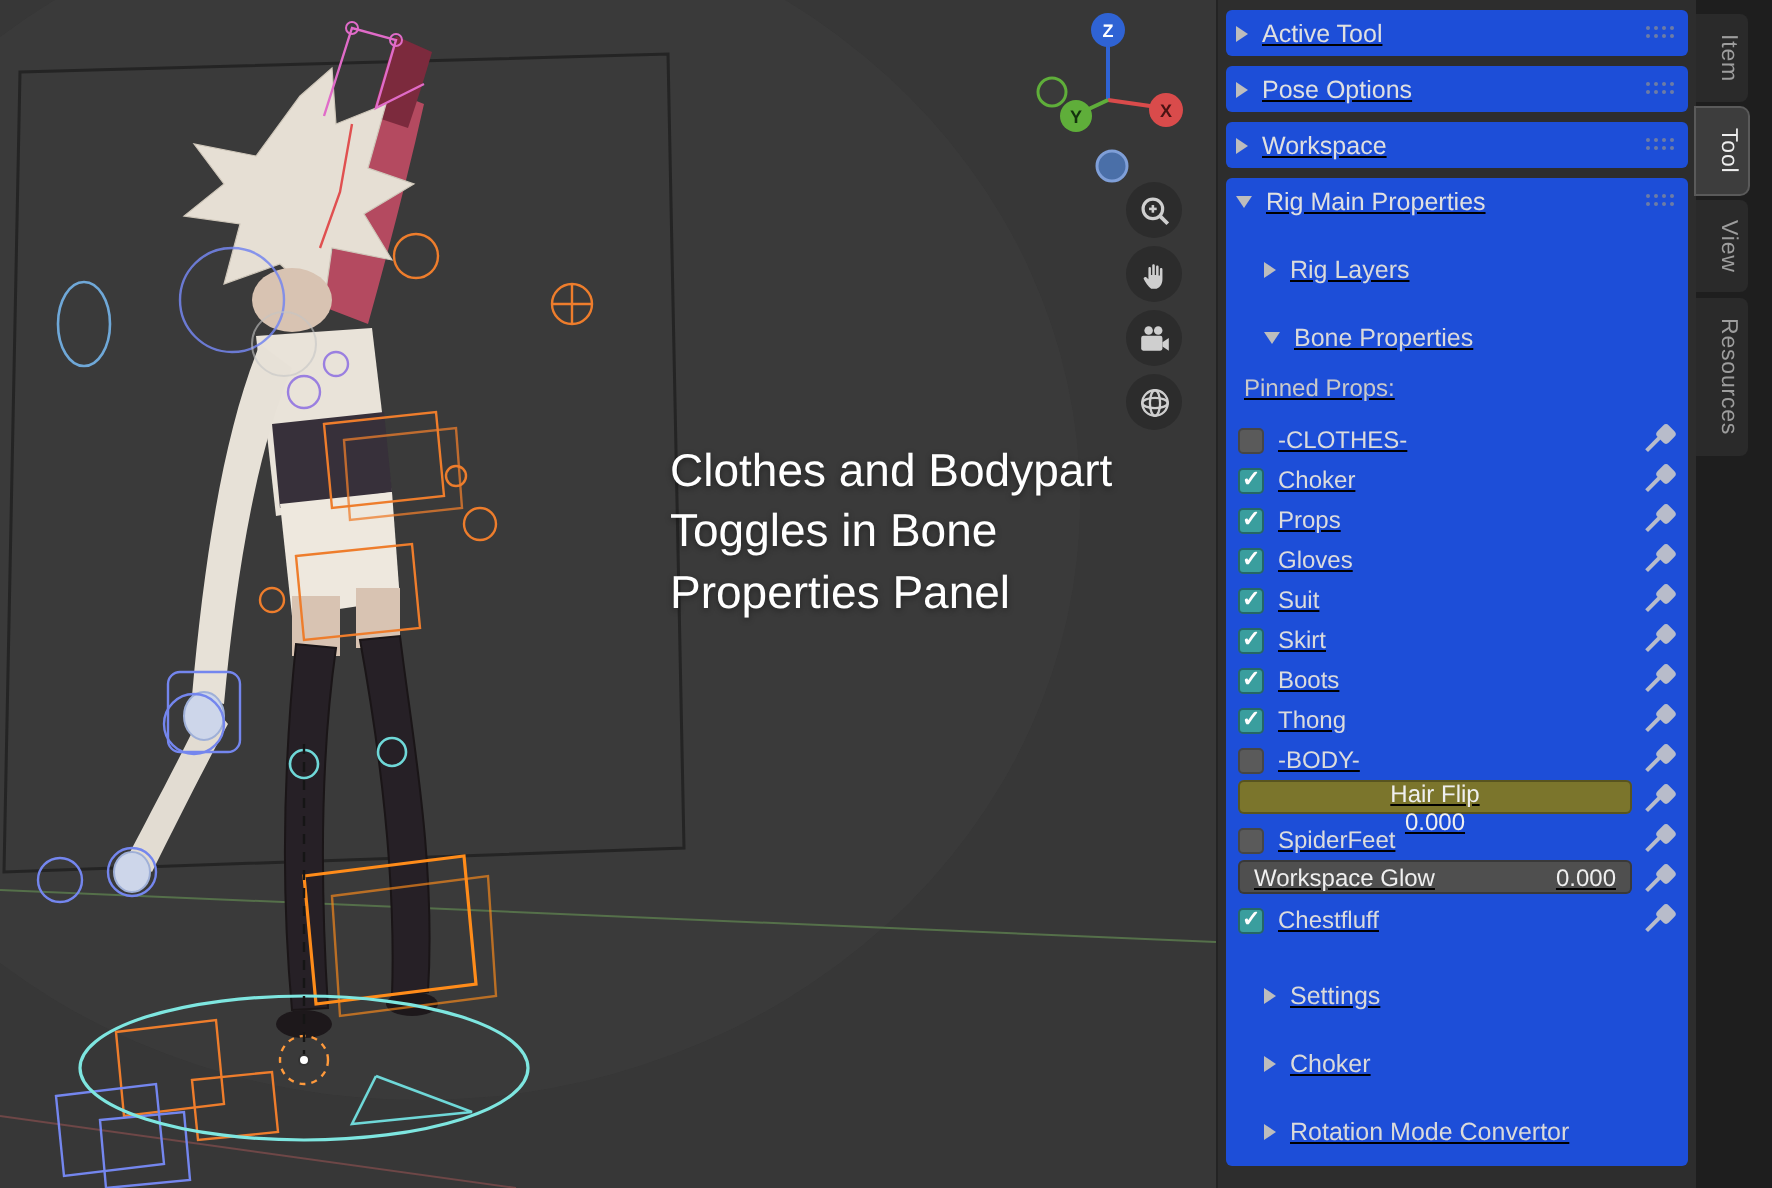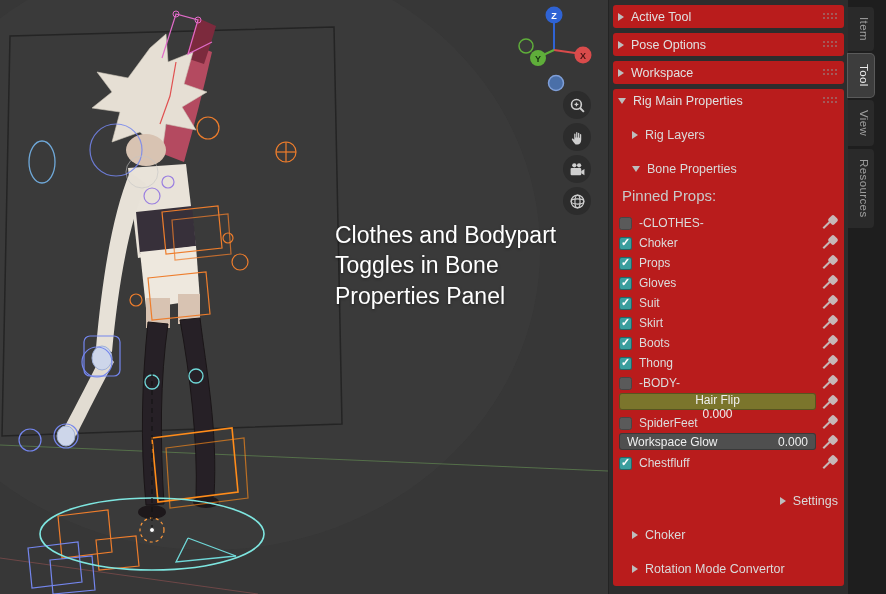--- a/index.html
+++ b/index.html
@@ -12,47 +12,47 @@
   .caption{position:absolute;left:335px;top:220px;width:250px;font-size:23px;line-height:1.32;
            color:#ffffff;text-shadow:0 1px 3px rgba(0,0,0,.4);}
   .nav-gizmo{position:absolute;top:2px;right:10px;width:88px;height:92px;}
   .vp-tools{position:absolute;top:91px;right:17px;display:flex;flex-direction:column;gap:4px;}
   .vp-btn{width:28px;height:28px;border-radius:50%;background:rgba(28,28,28,.42);
           display:flex;align-items:center;justify-content:center;cursor:pointer;}
 
   
   .sidebar{flex:0 0 240px;background:#2d2d2d;border-left:1px solid #232323;
            box-sizing:border-box;padding:5px 4px;overflow:hidden;}
-  .panel{background:#b91c1c;border-radius:3px;margin-bottom:5px;}
+  .panel{background:#1d4ed8;border-radius:3px;margin-bottom:5px;text-decoration:underline;}
   .panel-header{display:flex;align-items:center;height:23px;padding:0 6px 0 5px;gap:7px;
                 color:#e0e0e0;font-size:12.5px;cursor:pointer;}
   .sub-header{margin-left:14px;height:22px;color:#dadada;margin-top:12px;}
   .chev-r{width:0;height:0;border-left:6px solid #bdbdbd;border-top:4.5px solid transparent;border-bottom:4.5px solid transparent;}
   .chev-d{width:0;height:0;border-top:6px solid #bdbdbd;border-left:4.5px solid transparent;border-right:4.5px solid transparent;}
   .grip{margin-left:auto;width:15px;height:7px;position:relative;opacity:.7;}
   .grip::before{content:"";position:absolute;left:0;top:0;width:2px;height:2px;border-radius:50%;background:#909090;
      box-shadow:4px 0 0 #909090,8px 0 0 #909090,12px 0 0 #909090,
                 0 4px 0 #909090,4px 4px 0 #909090,8px 4px 0 #909090,12px 4px 0 #909090;}
   .props-body{padding:2px 5px 4px 4px;}
-  .pinned-label{font-size:15px;color:#c9c9c9;margin:5px 0 6px 5px;}
+  .pinned-label{font-size:12px;color:#c9c9c9;margin:5px 0 6px 5px;}
   .prop-row{display:flex;align-items:flex-end;height:20px;gap:7px;padding-left:2px;}
   .checkbox{flex:0 0 13px;width:13px;height:13px;border-radius:2.5px;background:#5a5a5a;
             border:1px solid #464646;box-sizing:border-box;position:relative;cursor:pointer;}
   .checkbox.checked{border-color:rgba(0,0,0,.35);}
   .checkbox.checked::after{content:"✓";position:absolute;left:1px;top:-2px;color:#fff;font-size:11px;font-weight:bold;}
   .prop-label{font-size:12px;color:#dcdcdc;white-space:nowrap;}
   .slider{flex:1;height:17px;border-radius:3px;display:flex;align-items:center;justify-content:space-between;
           padding:0 8px;font-size:12px;color:#efefef;background:#4f4f4f;
           box-shadow:inset 0 0 0 1px rgba(0,0,0,.28);cursor:ew-resize;}
   .pin{margin-left:auto;flex:0 0 16px;width:16px;height:16px;position:relative;opacity:.9;cursor:pointer;}
   .pin::before{content:"";position:absolute;right:2px;top:2px;width:8px;height:8px;background:#c9c9c9;
                border-radius:2px;transform:rotate(45deg);}
   .pin::after{content:"";position:absolute;left:1px;bottom:1px;width:9px;height:2px;background:#c9c9c9;
               transform:rotate(-45deg);transform-origin:left bottom;}
-  .gap-before{margin-top:16px;justify-content:flex-end;}
+  .gap-before{margin-top:16px;}
 
   
   .tabstrip{flex:0 0 38px;background:#1e1e1e;padding-top:7px;display:flex;flex-direction:column;align-items:flex-start;}
   .tab{writing-mode:vertical-rl;text-orientation:mixed;font-size:11.5px;letter-spacing:.4px;color:#9d9d9d;
        background:#2a2a2a;padding:10px 4px;margin-bottom:3px;width:26px;box-sizing:border-box;
        text-align:center;border-radius:0 4px 4px 0;cursor:pointer;}
   .tab.active{background:#3d3d3d;color:#ededed;box-shadow:0 0 0 1px #5a5a5a;}
 </style>
 </head>
 <body>

